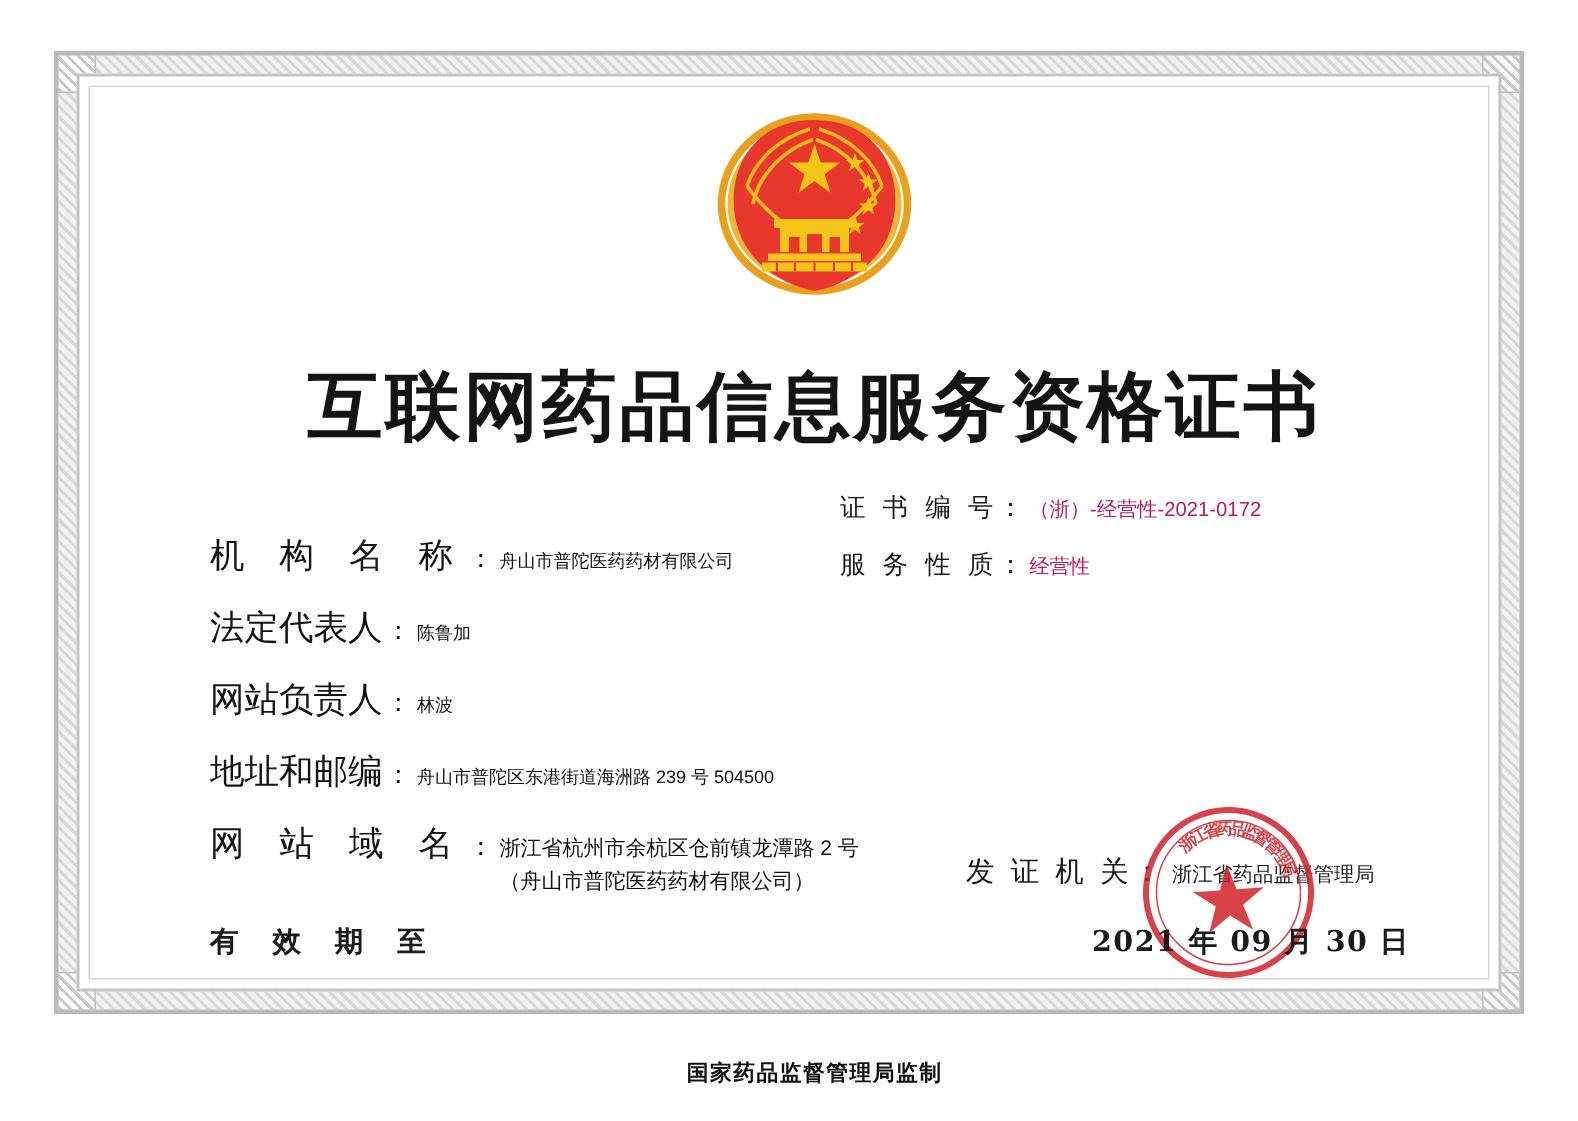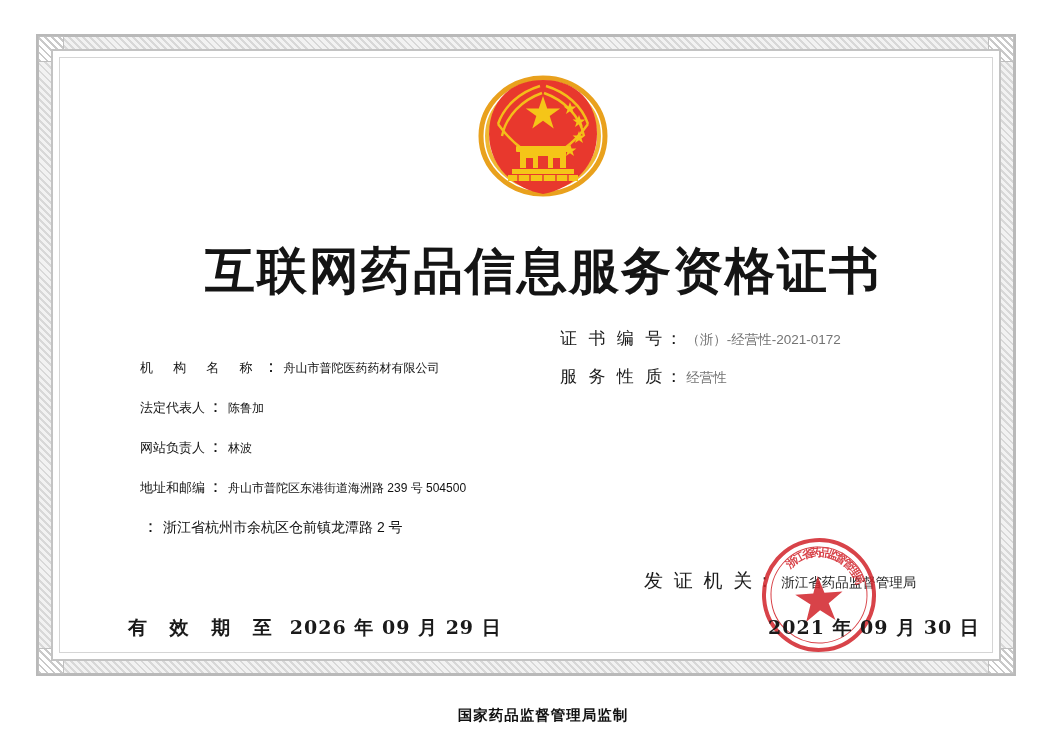--- a/index.html
+++ b/index.html
@@ -110,37 +110,37 @@
     color: #1a1a1a;
   }
   .rh-colon {
     font-size: 17px;
     font-family: "DejaVu Serif", serif;
     margin-right: 4px;
   }
   .rh-value {
     font-size: 13.5px;
     font-family: "Liberation Sans", sans-serif;
-    color: #737373;
+    color: #be185d;
   }
 
   
   .fields {
     position: absolute;
     left: 140px;
     top: 355px;
     width: 460px;
   }
   .f-row {
     display: flex;
     align-items: baseline;
     margin-bottom: 17px;
   }
   .f-label {
-    font-size: 13px;
+    font-size: 23px;
     font-family: "DejaVu Serif", serif;
     white-space: nowrap;
     color: #141414;
   }
   .f-label.spaced {
     letter-spacing: 8px;
   }
   .f-colon {
     font-size: 17px;
     font-family: "DejaVu Serif", serif;
@@ -190,24 +190,25 @@
     top: 536px;
     width: 118px;
     height: 118px;
     opacity: .85;
     transform: rotate(-4deg);
   }
 
   
   .valid-until {
     position: absolute;
-    left: 128px;
+    left: 140px;
     top: 615px;
     display: flex;
     align-items: baseline;
+    flex-direction: column;
   }
   .valid-until .lab {
     font-size: 19px;
     font-family: "DejaVu Serif", serif;
     letter-spacing: 8px;
     font-weight: bold;
   }
   .valid-until .val {
     font-size: 19px;
     font-family: "DejaVu Serif", serif;
@@ -216,21 +217,20 @@
     letter-spacing: 1px;
   }
   .issue-date {
     position: absolute;
     left: 728px;
     top: 615px;
     font-size: 19px;
     font-family: "DejaVu Serif", serif;
     font-weight: bold;
     letter-spacing: 1px;
-    margin-left: 40px;
   }
 
   
   .footer {
     position: absolute;
     left: 0;
     right: 0;
     top: 706px;
     text-align: center;
     font-size: 14.5px;
@@ -336,23 +336,25 @@
       <span class="f-value">林波</span>
     </div>
 
     <div class="f-row">
       <span class="f-label">地址和邮编</span>
       <span class="f-colon">：</span>
       <span class="f-value">舟山市普陀区东港街道海洲路 239 号  504500</span>
     </div>
 
     <div class="f-row">
+      <span class="f-label spaced">网 站 域 名</span>
       <span class="f-colon">：</span>
       <span class="f-value-block">
         <div>浙江省杭州市余杭区仓前镇龙潭路 2 号</div>
+        <div>（舟山市普陀医药药材有限公司）</div>
       </span>
     </div>
 
   </div>
 
   <div class="issuer">
     <span class="lab">发 证 机 关</span>
     <span class="lab">：</span>
     <span class="val">浙江省药品监督管理局</span>
   </div>
@@ -372,20 +374,19 @@
         <text x="59" y="20" text-anchor="middle" transform="rotate(36 59 59)">督</text>
         <text x="59" y="20" text-anchor="middle" transform="rotate(48 59 59)">管</text>
         <text x="59" y="20" text-anchor="middle" transform="rotate(60 59 59)">理</text>
         <text x="59" y="20" text-anchor="middle" transform="rotate(72 59 59)">局</text>
       </g>
     </svg>
   </div>
 
   <div class="valid-until">
     <span class="lab">有 效 期 至</span>
-    <span class="val">2026 年 09 月 29 日</span>
   </div>
 
   <div class="issue-date">2021 年 09 月 30 日</div>
 
   <div class="footer">国家药品监督管理局监制</div>
 
 </div>
 
 </body></html>

